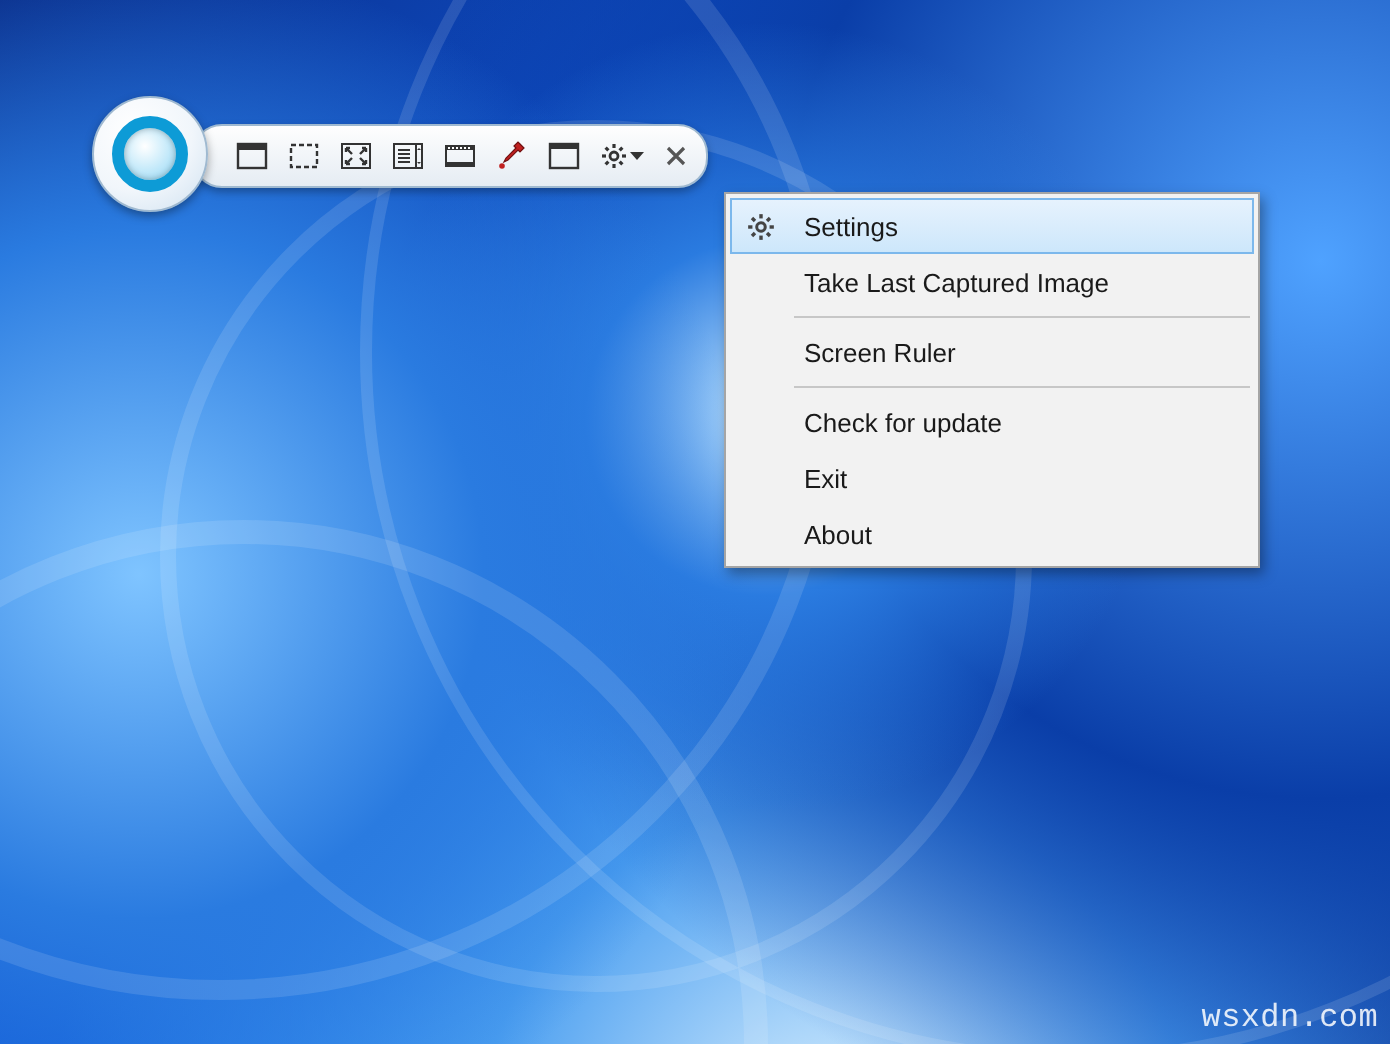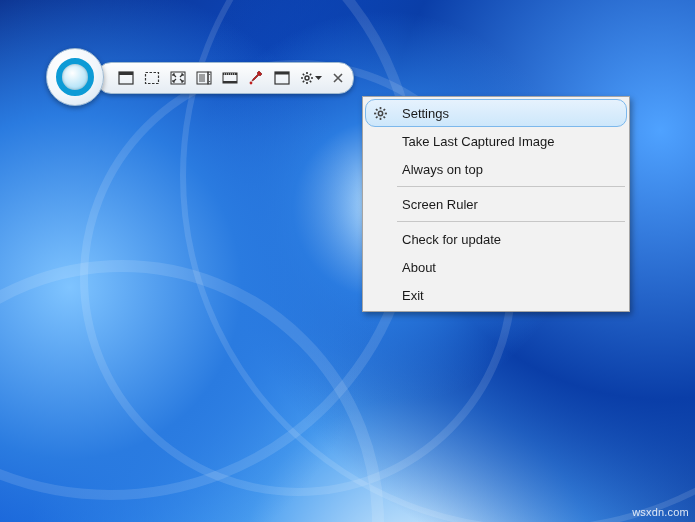--- a/index.html
+++ b/index.html
@@ -103,21 +103,21 @@
   }
   .menu-item {
     position: relative;
     height: 26px;
     display: flex;
     align-items: center;
     padding-left: 36px;
     padding-right: 12px;
     color: #1a1a1a;
     border: 1px solid transparent;
-    border-radius: 10px;
+    border-radius: 0;
   }
   .menu-item.highlight {
     background: linear-gradient(#e6f2fd, #cde7fb);
     border: 1px solid #7cb8ec;
   }
   .menu-item .mi-icon {
     position: absolute;
     left: 5px;
     top: 50%;
     transform: translateY(-50%);
@@ -130,22 +130,22 @@
   .menu-sep {
     margin: 3px 2px 3px 32px;
     height: 1px;
     background: #c7c7c7;
   }
   .watermark {
     position: absolute;
     right: 6px;
     bottom: 4px;
     color: rgba(255,255,255,0.85);
-    font-size: 11px;
-    font-family: Liberation Sans, sans-serif;
+    font-size: 16px;
+    font-family: Liberation Mono, monospace;
     letter-spacing: 0.2px;
   }
 </style>
 </head>
 <body>
 
 <div class="wallpaper">
   <div class="swirl" style="width:600px;height:600px;left:-200px;top:-120px;"></div>
   <div class="swirl" style="width:420px;height:420px;left:80px;top:60px;border-width:8px;"></div>
   <div class="swirl" style="width:700px;height:700px;left:180px;top:-180px;border-width:6px;"></div>
@@ -261,36 +261,33 @@
             <line x1="2.8" y1="11.2" x2="4.2" y2="9.8"></line>
             <line x1="9.8" y1="4.2" x2="11.2" y2="2.8"></line>
           </g>
         </svg>
     </span>
     <span>Settings</span>
   </div>
   <div class="menu-item">
     <span>Take Last Captured Image</span>
   </div>
-  <div class="menu-item">
-    <span>Always on top</span>
-  </div>
 
   <div class="menu-sep"></div>
 
   <div class="menu-item">
     <span>Screen Ruler</span>
   </div>
 
   <div class="menu-sep"></div>
 
   <div class="menu-item">
     <span>Check for update</span>
   </div>
   <div class="menu-item">
+    <span>Exit</span>
+  </div>
+  <div class="menu-item">
     <span>About</span>
   </div>
-  <div class="menu-item">
-    <span>Exit</span>
-  </div>
 </div>
 
 <div class="watermark">wsxdn.com</div>
 
 </body></html>

